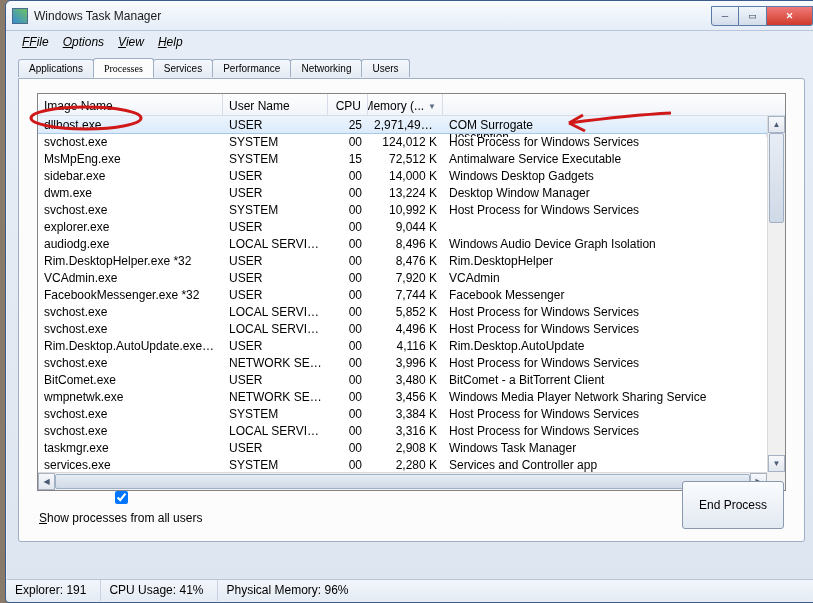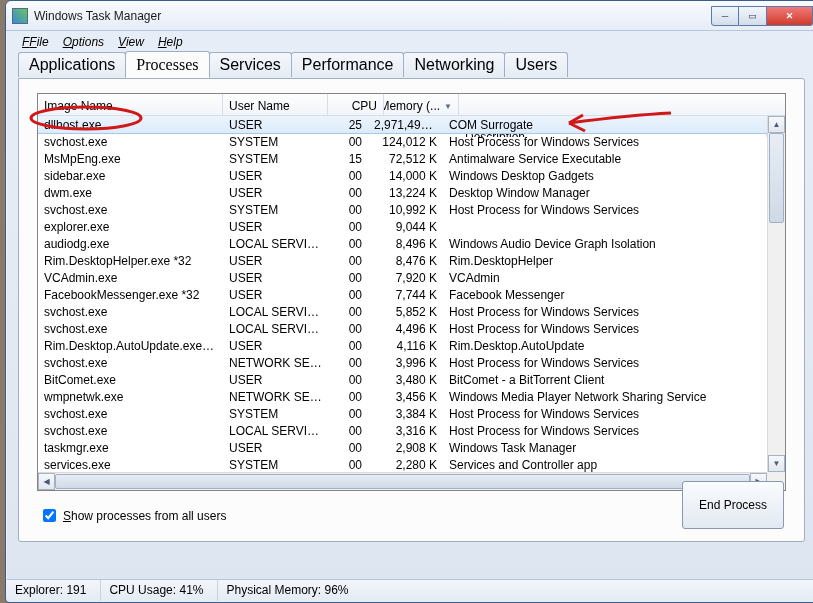--- a/index.html
+++ b/index.html
@@ -22,54 +22,54 @@
   .cap-btn { width:28px; height:20px; margin-left:0; border:1px solid #5a7aa8; background:linear-gradient(#f2f6fb,#d3ddea); display:flex; align-items:center; justify-content:center; font-size:9px; color:#2a3a55; }
   .cap-btn.min { border-radius:0 0 0 3px; }
   .cap-btn.max { border-left:none; }
   .cap-btn.close { width:46px; border-left:none; border-radius:0 0 3px 0; background:linear-gradient(#f07a7a,#cf3b2a); color:#fff; font-weight:bold; }
 
   .menubar { height:22px; display:flex; align-items:center; gap:2px; padding-left:10px; font-size:12px;font-style:italic; }
   .menu-item { padding:2px 6px; text-decoration:underline; text-decoration-color:transparent; }
   .menu-item .u { text-decoration:underline; }
 
   .tabstrip { height:24px; display:flex; align-items:flex-end; padding-left:12px; gap:-1px; }
-  .tab { padding:3px 10px 3px 10px; font-size:16px; background:linear-gradient(#f4f7fc,#e6ecf4); border:1px solid #9fb0c6; border-bottom:none; border-radius:3px 3px 0 0; position:relative; margin-right:-1px; }
+  .tab { padding:3px 10px 3px 10px; font-size:10px; background:linear-gradient(#f4f7fc,#e6ecf4); border:1px solid #9fb0c6; border-bottom:none; border-radius:3px 3px 0 0; position:relative; margin-right:-1px; }
   .tab.active { background:#fcfcfc; z-index:3; border-bottom:1px solid #fcfcfc; margin-bottom:-1px; padding-top:4px; font-weight:400;font-family:Liberation Serif, serif; }
 
   .content-frame {
     position:absolute; left:12px; right:12px; top:77px; bottom:60px;
     border:1px solid #9fb0c6; background:#fcfcfc; border-radius:0 3px 3px 3px;
   }
   .listview {
     position:absolute; left:18px; right:18px; top:14px; bottom:50px;
     border:1px solid #848484; background:#fff;
   }
   .lv-header { height:22px; display:flex; background:linear-gradient(#fefefe,#f1f4f9); border-bottom:1px solid #d6dde8; font-size:12px; }
   .lv-col { border-right:1px solid #d6dde8; padding:3px 6px 0 6px; white-space:nowrap; overflow:hidden; text-overflow:ellipsis; display:flex; align-items:center; }
   .lv-col.sort::after { content:"▼"; font-size:8px; margin-left:4px; color:#5a6b85; }
-  .col-img { width:185px; } .col-user { width:105px; } .col-cpu { width:40px; text-align:right; justify-content:flex-end;margin-left:16px; }
+  .col-img { width:185px; } .col-user { width:105px; } .col-cpu { width:40px; text-align:right; justify-content:flex-end; }
   .col-mem { width:75px; text-align:right; justify-content:flex-end; } .col-desc { flex:1;margin-top:40px; }
   .col-scroll { width:18px; border-right:none; padding:0; }
 
   .lv-body { position:absolute; top:22px; bottom:18px; left:0; right:18px; overflow:hidden; }
   .lv-row { height:17px; display:flex; font-size:12px; align-items:center; white-space:nowrap; }
   .lv-row.selected { background:linear-gradient(#ecf4fd,#dcebfb); outline:1px solid #a8c8e8; }
   .lv-cell { padding:0 6px; overflow:hidden; text-overflow:ellipsis; }
   .c-img { width:185px; } .c-user { width:105px; } .c-cpu { width:40px; text-align:right; } .c-mem { width:75px; text-align:right; } .c-desc { flex:1; }
 
   .vscroll { position:absolute; top:22px; right:0; bottom:18px; width:18px; background:#f0f0f0; border-left:1px solid #dadada; }
   .vscroll .btn { height:17px; background:linear-gradient(#f6f8fb,#e2e7ef); border:1px solid #a7b2c2; display:flex; align-items:center; justify-content:center; font-size:8px; color:#4a5a75; }
   .vscroll .thumb { position:absolute; top:17px; left:1px; right:1px; height:90px; background:linear-gradient(#e8edf5,#cfd9e6); border:1px solid #9fb0c6; border-radius:2px; }
   .hscroll { position:absolute; left:0; right:18px; bottom:0; height:18px; background:#f0f0f0; border-top:1px solid #dadada; display:flex; }
   .hscroll .btn { width:17px; background:linear-gradient(#f6f8fb,#e2e7ef); border:1px solid #a7b2c2; display:flex; align-items:center; justify-content:center; font-size:8px; color:#4a5a75; }
   .hscroll .track { flex:1; position:relative; }
   .hscroll .thumb { position:absolute; top:1px; bottom:1px; left:0; right:0; background:linear-gradient(#e8edf5,#cfd9e6); border:1px solid #9fb0c6; border-radius:2px; }
   .corner { position:absolute; right:0; bottom:0; width:18px; height:18px; background:#f0f0f0; }
 
-  .checkbox-row { position:absolute; left:20px; bottom:16px; font-size:12px; display:flex; align-items:center; gap:4px;}
+  .checkbox-row { position:absolute; left:20px; bottom:16px; font-size:12px; display:flex; align-items:center; gap:4px;flex-direction:column;}
   .checkbox-row input { width:13px; height:13px; }
   .checkbox-row .u { text-decoration:underline; }
 
   .end-btn { position:absolute; right:20px; bottom:12px; padding:16px 16px; font-size:12px; background:linear-gradient(#fafcfe,#e3e9f2); border:1px solid #8a98ae; border-radius:3px; }
 
   .statusbar { position:absolute; left:1px; right:1px; bottom:1px; height:22px; background:linear-gradient(#f3f6fb,#e4ebf4); border-top:1px solid #b9c5d8; display:flex; font-size:12px; }
   .status-cell { padding:3px 14px 0 8px; border-right:1px solid #c8d2e0; }
   .status-cell:last-child { border-right:none; flex:1; }
   .status-cell .label { }
 

